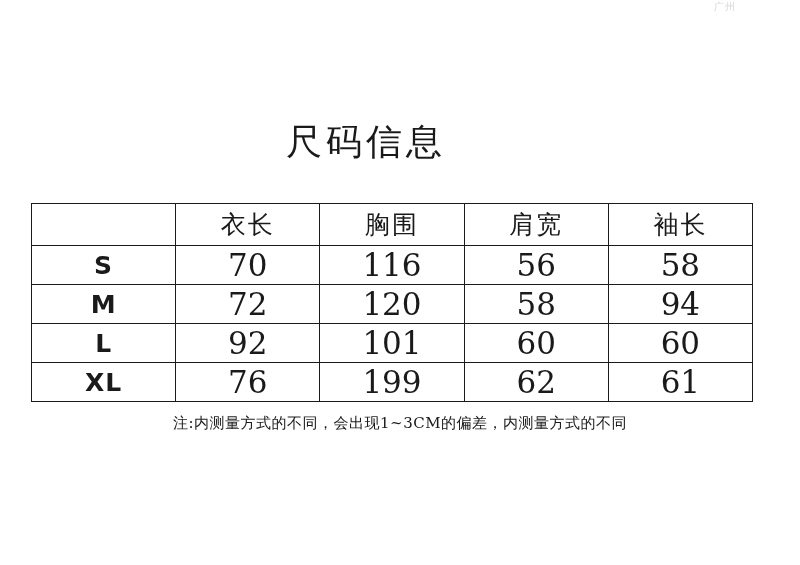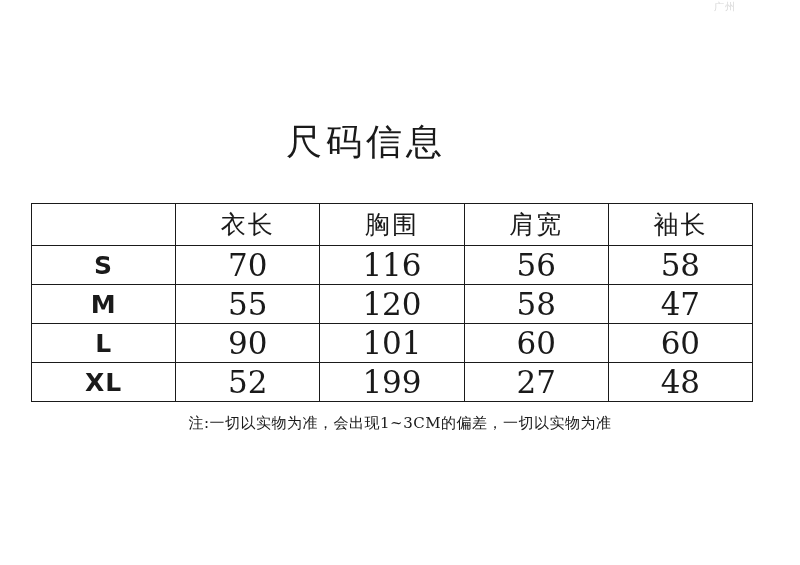--- a/index.html
+++ b/index.html
@@ -117,38 +117,38 @@
         </tr>
         <tr>
           <td class="size-label">S</td>
           <td>70</td>
           <td>116</td>
           <td>56</td>
           <td>58</td>
         </tr>
         <tr>
           <td class="size-label">M</td>
-          <td>55</td>
+          <td>72</td>
           <td>120</td>
           <td>58</td>
-          <td>47</td>
+          <td>94</td>
         </tr>
         <tr>
           <td class="size-label">L</td>
-          <td>90</td>
+          <td>92</td>
           <td>101</td>
           <td>60</td>
           <td>60</td>
         </tr>
         <tr>
           <td class="size-label">XL</td>
-          <td>52</td>
+          <td>76</td>
           <td>199</td>
-          <td>27</td>
-          <td>48</td>
+          <td>62</td>
+          <td>61</td>
         </tr>
       </tbody>
     </table>
   </div>
 
-  <div class="note">注:一切以实物为准，会出现1~3CM的偏差，一切以实物为准</div>
+  <div class="note">注:内测量方式的不同，会出现1~3CM的偏差，内测量方式的不同</div>
 
 </div>
 
 </body></html>

